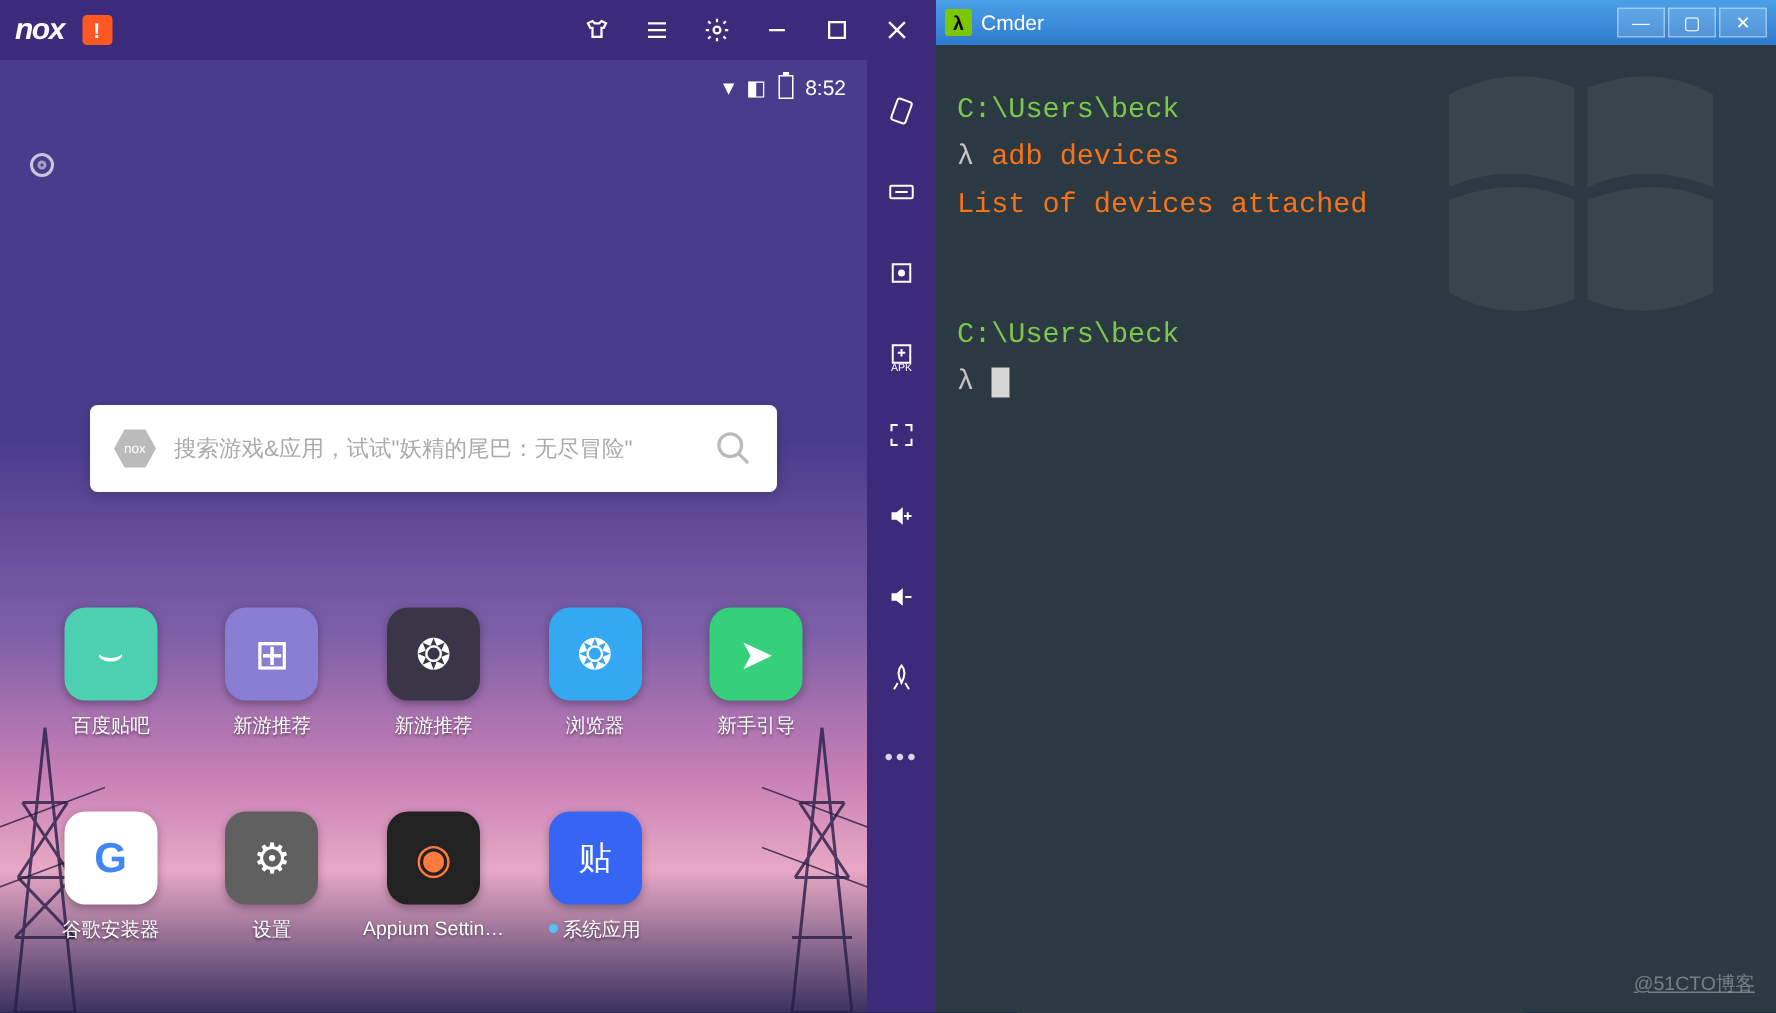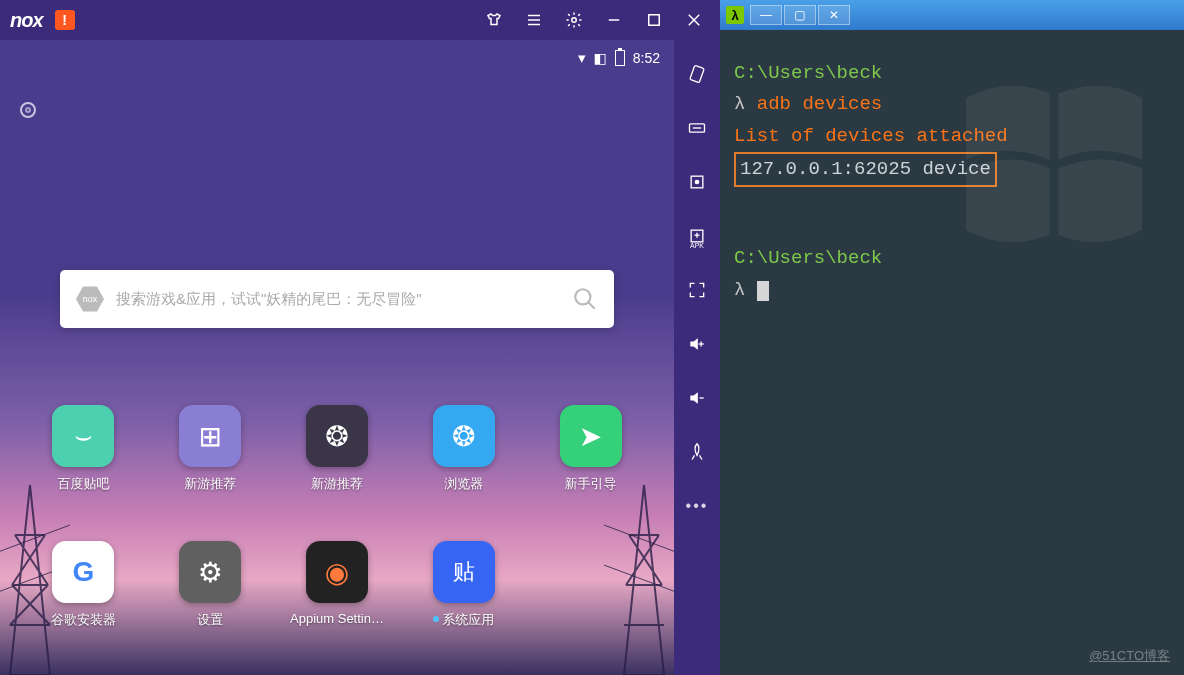--- a/index.html
+++ b/index.html
@@ -1,20 +1,20 @@
 <!DOCTYPE html>
 <html><head>
 <meta charset="utf-8">
 <style>
 * { margin:0; padding:0; box-sizing:border-box; }
 body { width:1184px; height:675px; font-family:Arial,sans-serif; overflow:hidden; position:relative; background:#1a2b4c; }
 .layout { display:flex; height:100%; }
 
 
-.nox { width:720px; height:100%; display:flex; flex-direction:column; position:relative; }
+.nox { width:624px; height:100%; display:flex; flex-direction:column; position:relative; }
 .nox-titlebar { height:40px; background:#3b2b7a; display:flex; align-items:center; padding:0 10px; gap:8px; }
 .nox-logo { color:#fff; font-weight:bold; font-size:20px; font-style:italic; letter-spacing:-1px; }
 .nox-warn { width:20px; height:20px; background:#ff5722; color:#fff; display:flex; align-items:center; justify-content:center; font-size:14px; font-weight:bold; border-radius:3px; margin-left:4px; }
 .nox-spacer { flex:1; }
 .nox-tbbtn { width:32px; height:32px; display:flex; align-items:center; justify-content:center; color:#fff; cursor:pointer; }
 .nox-tbbtn svg { width:18px; height:18px; stroke:#fff; stroke-width:2; fill:none; }
 
 .nox-right-sidebar { position:absolute; top:40px; right:0; width:46px; bottom:0; background:#3b2b7a; display:flex; flex-direction:column; align-items:center; padding-top:20px; gap:26px; }
 .nox-sidebtn { width:28px; height:28px; display:flex; align-items:center; justify-content:center; color:rgba(255,255,255,0.8); cursor:pointer; }
 .nox-sidebtn svg { width:20px; height:20px; stroke:#fff; stroke-width:1.6; fill:none; }
@@ -232,41 +232,41 @@
             <path d="M12 2c3 3 3 8 0 14-3-6-3-11 0-14zM9 16l-3 5M15 16l3 5"></path>
           </svg>
         </span>
       <span class="nox-sidebtn" style="font-size:16px;letter-spacing:2px">•••</span>
     </div>
   </div>
 
   <div class="cmder">
     <div class="cmder-titlebar">
       <span class="cmder-icon">λ</span>
+      <span class="cmder-title">Cmder</span>
       <div class="cmder-winbtns">
         <span class="cmder-winbtn">—</span>
         <span class="cmder-winbtn">▢</span>
         <span class="cmder-winbtn">✕</span>
       </div>
     </div>
     <div class="cmder-body">
       <div class="cmder-bg-logo">
         <svg viewBox="0 0 100 100">
             <g fill="#fff">
               <path d="M10 20 Q30 10 48 18 L48 48 Q28 40 10 48 Z"></path>
               <path d="M52 18 Q72 10 90 20 L90 48 Q70 40 52 48 Z"></path>
               <path d="M10 52 Q30 44 48 52 L48 82 Q28 90 10 80 Z"></path>
               <path d="M52 52 Q72 44 90 52 L90 80 Q70 90 52 82 Z"></path>
             </g>
           </svg>
       </div>
       <div><span class="prompt-path">C:\Users\beck</span></div>
       <div><span class="prompt-sym">λ</span> <span class="cmd-text">adb devices</span></div>
       <div><span class="cmd-text">List of devices attached</span></div>
-      <div><span class="highlight-box"><span>127.0.0.1:62025 device</span></span></div>
       <div style="height:56px"></div>
       <div><span class="prompt-path">C:\Users\beck</span></div>
       <div><span class="prompt-sym">λ</span> <span class="cursor-blk"></span></div>
     </div>
   </div>
 
 </div>
 
 <div class="watermark">@51CTO博客</div>
 

